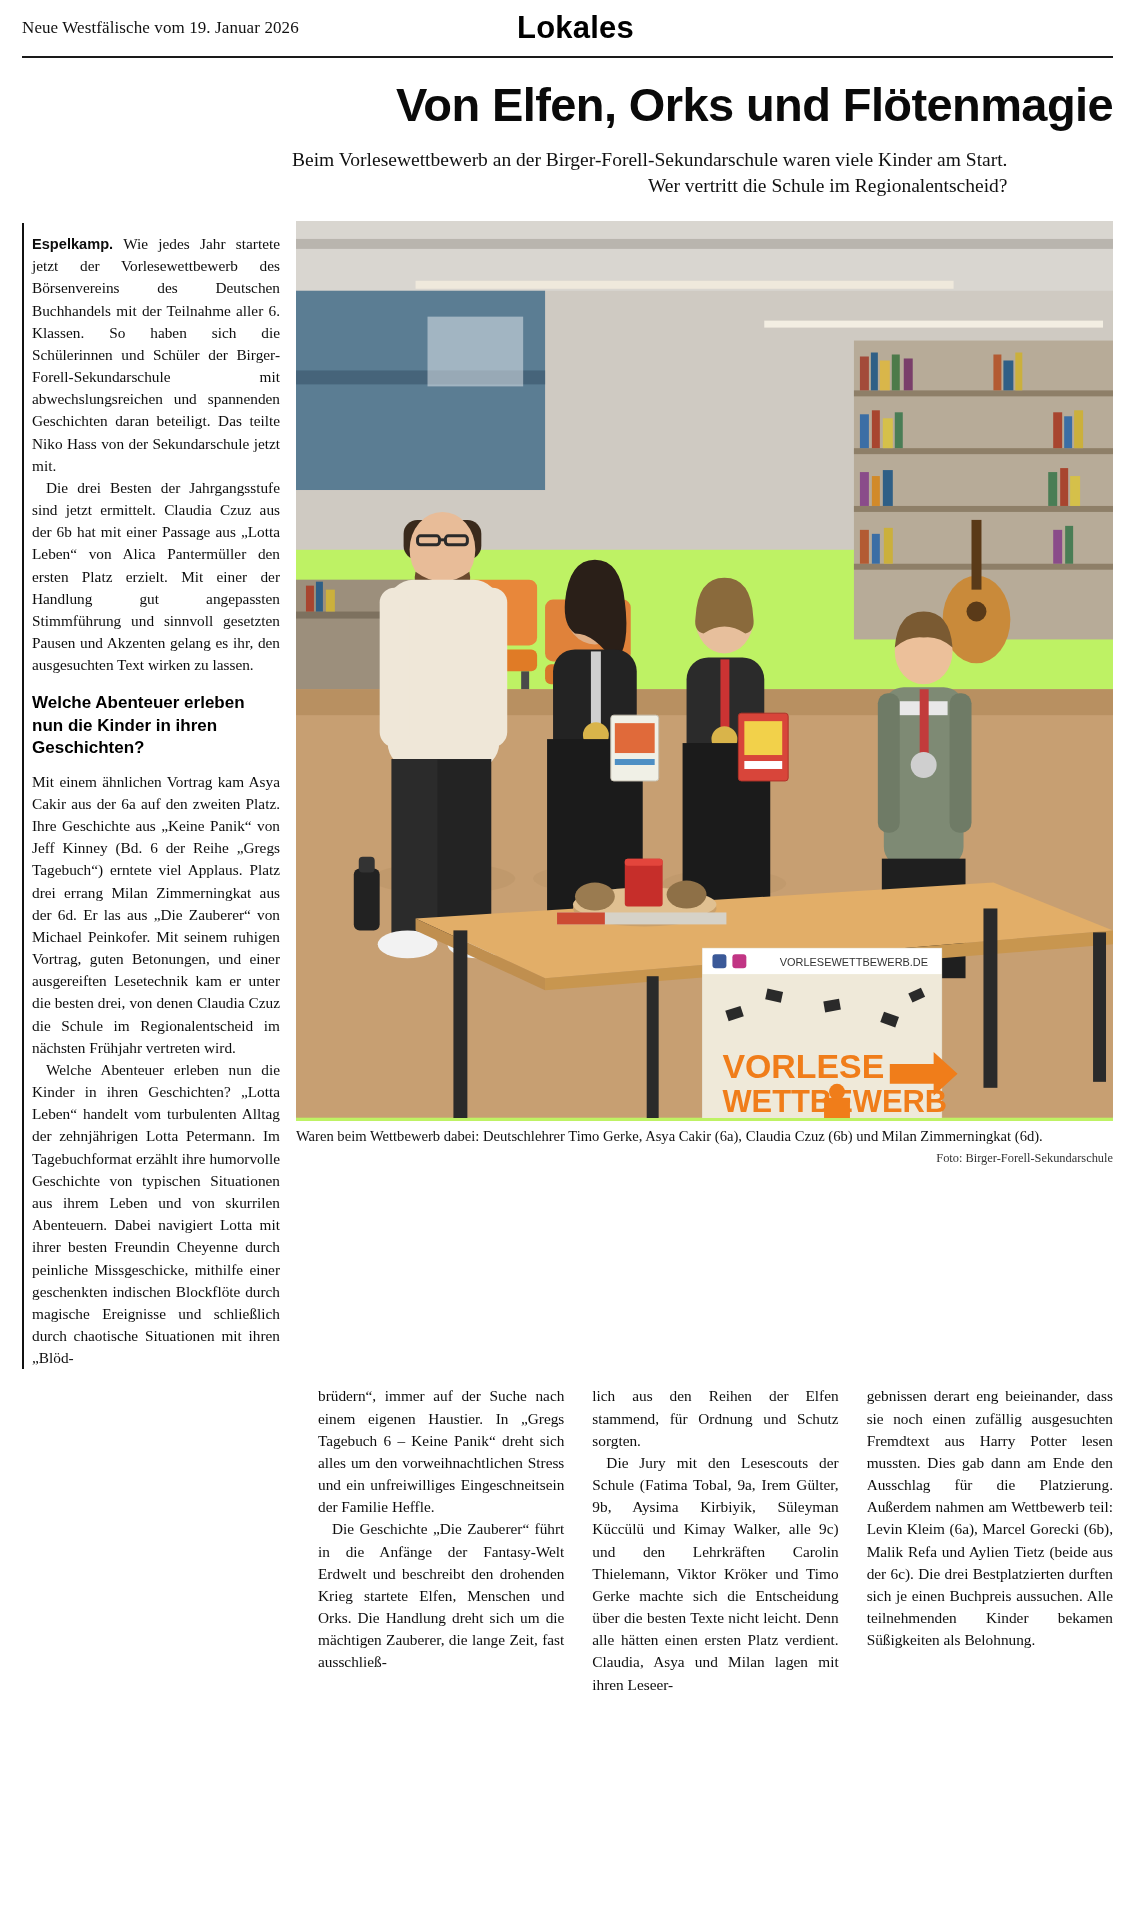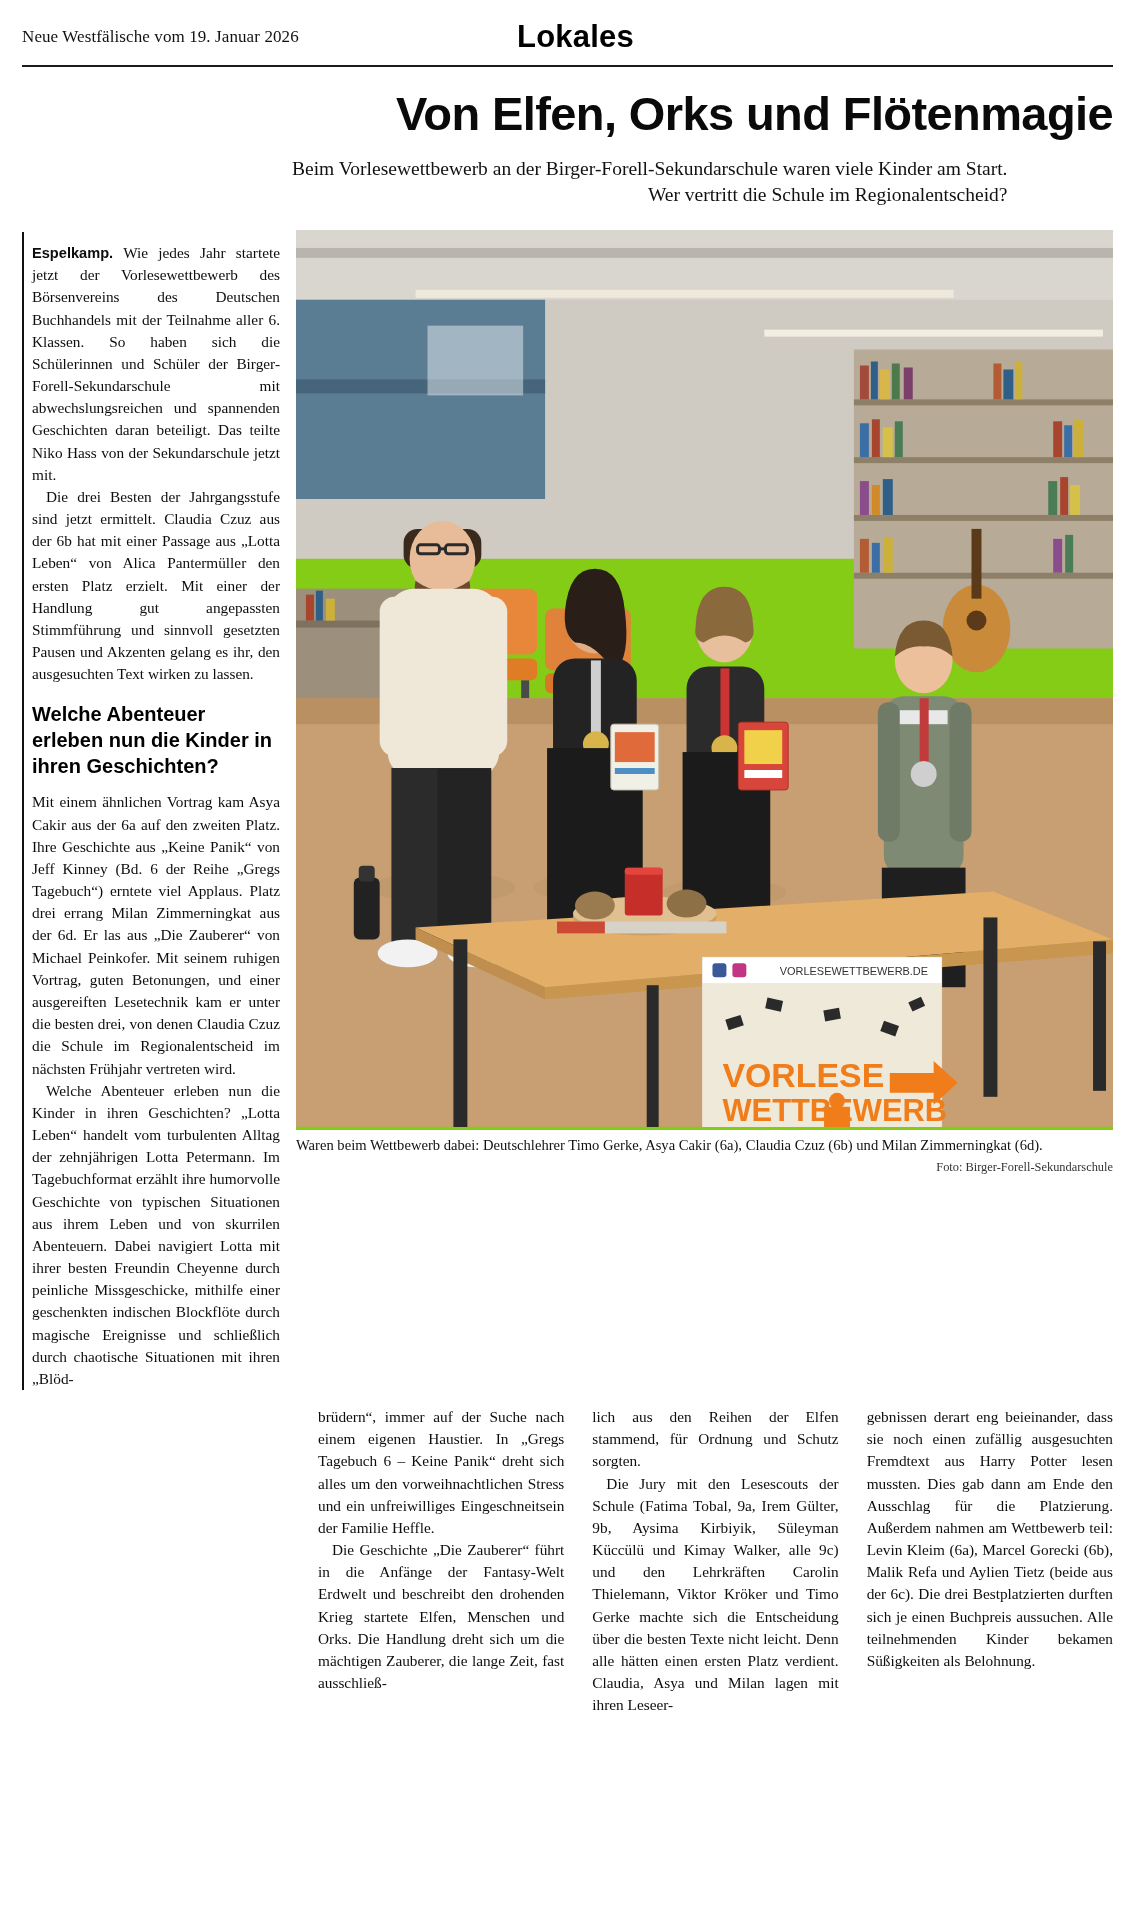--- a/index.html
+++ b/index.html
@@ -12,21 +12,21 @@
     height: 1919px;
     font-family: "Liberation Serif", serif;
     color: #000;
     position: relative;
     overflow: hidden;
   }
   .page {
     width: 1135px;
     height: 1519px;
     box-sizing: border-box;
-    padding: 9px 22px;
+    padding: 0 22px;
     position: relative;
   }
   
   .masthead {
     position: relative;
     height: 56px;
     display: flex;
     align-items: center;
     border-bottom: 2px solid #1a1a1a;
   }
@@ -106,36 +106,36 @@
     margin-top: 12px;
   }
   .dateline {
     font-family: "Liberation Sans", sans-serif;
     font-weight: bold;
     font-size: 14.6px;
   }
   .crosshead {
     font-family: "Liberation Sans", sans-serif;
     font-weight: bold;
-    font-size: 20px;
+    font-size: 17px;
     line-height: 1.3;
     margin: 16px 0 12px;
     color: #000;
   }
   
   .photo-col {
     flex: 1 1 auto;
     position: relative;
   }
   .photo {
     position: relative;
     width: 100%;
     height: 900px;
     overflow: hidden;
-    background: #84cc16;
+    background: #bef264;
   }
   .photo-caption {
     font-family: "Liberation Serif", serif;
     font-size: 14.6px;
     line-height: 1.35;
     margin-top: 6px;
     color: #111;
   }
   .photo-credit {
     font-family: "Liberation Serif", serif;

